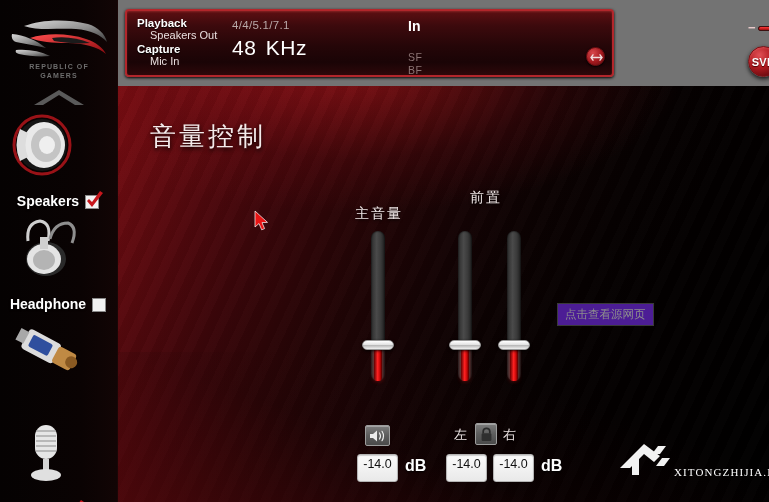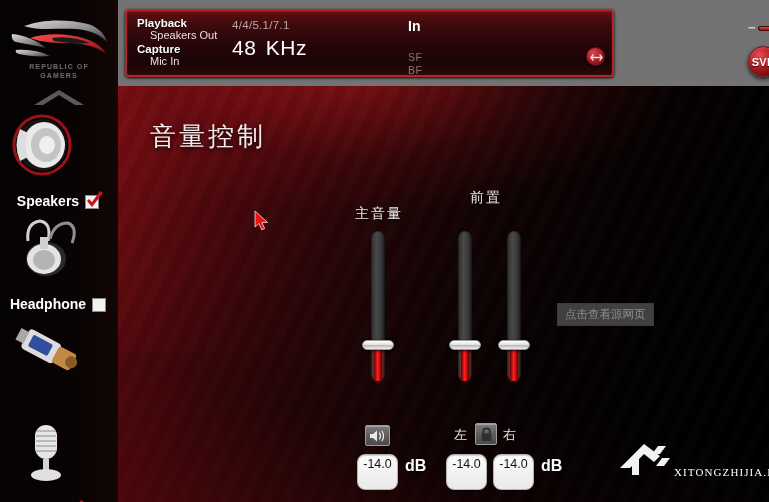--- a/index.html
+++ b/index.html
@@ -150,35 +150,35 @@
     border:1px solid #9c9c9c; border-radius:2px;
     display:flex; align-items:center; justify-content:center;
     box-shadow:inset 0 1px 0 rgba(255,255,255,.3);
   }
   .chan-lbl {
     position:absolute; font-size:13px; color:#ece2e2;
     font-family:"DejaVu Sans","Liberation Sans",sans-serif;
     text-shadow:0 1px 2px #000;
   }
   .db-box {
-    position:absolute; width:41px; height:36px;
+    position:absolute; width:41px; height:28px;
     background:linear-gradient(to bottom,#fbfbfb,#e9e9e9);
-    border:1px solid #b4b4b4; border-radius:8px;
+    border:1px solid #b4b4b4; border-radius:3px;
     color:#111; font-size:12.5px; text-align:center; line-height:19px;
     box-shadow:inset 0 1px 1px rgba(0,0,0,.18);
     font-family:"Liberation Sans",sans-serif;
   }
   .db-unit {
     position:absolute; color:#fff; font-size:16px; font-weight:bold;
     text-shadow:0 1px 2px #000;
   }
 
   #tooltip {
     position:absolute; left:557px; top:303px; padding:3px 7px;
-    background:#404040; border:1px solid #3a3a3a;
+    background:#4c1d95; border:1px solid #3a3a3a;
     color:#8d8d8d; font-size:11.5px;
     font-family:Liberation Serif, serif;
   }
 
   #watermark { position:absolute; left:614px; top:434px; width:150px; height:58px; }
   #wm-cn {
     position:absolute; left:60px; top:2px; color:#fff; font-size:23px; font-weight:bold;
     letter-spacing:2px; font-family:"DejaVu Sans","Liberation Sans",sans-serif;
     text-shadow:0 1px 3px #000;
   }

